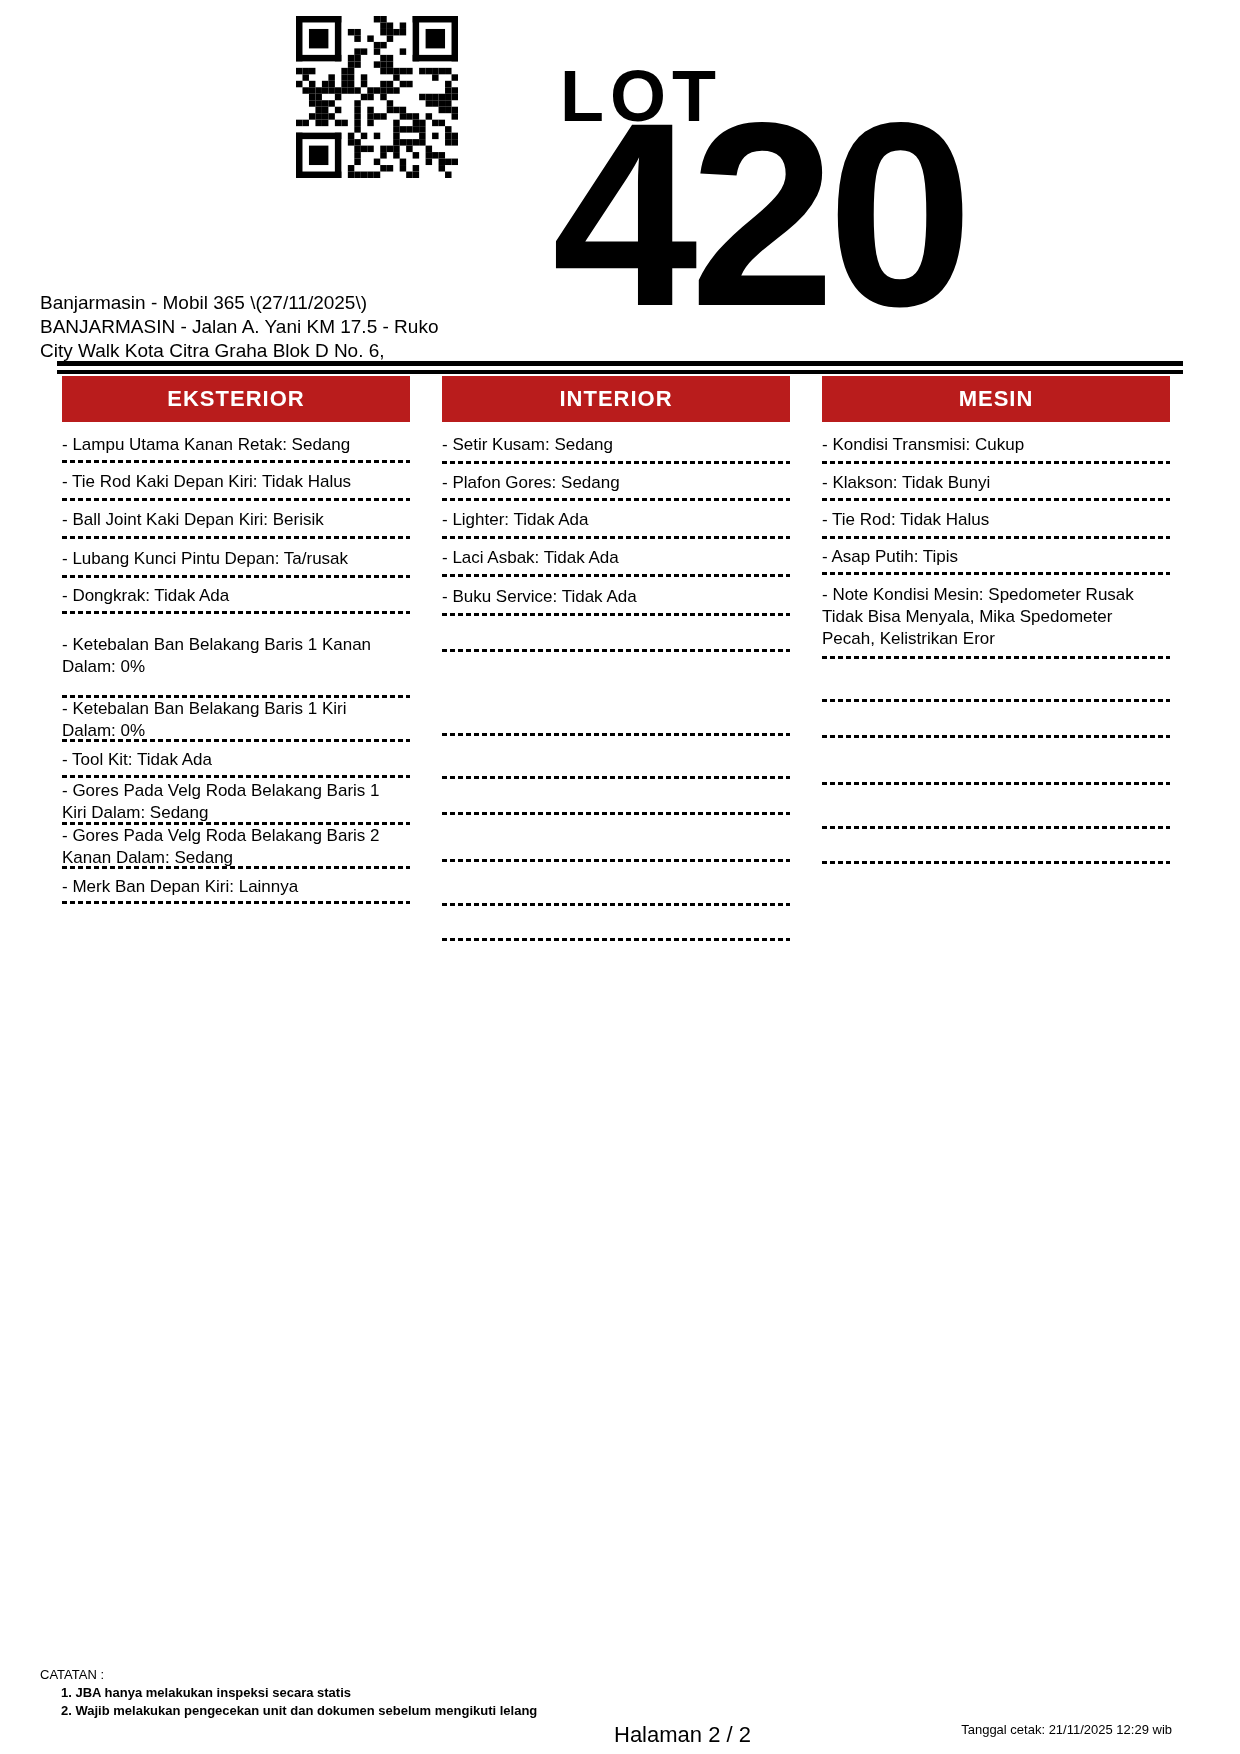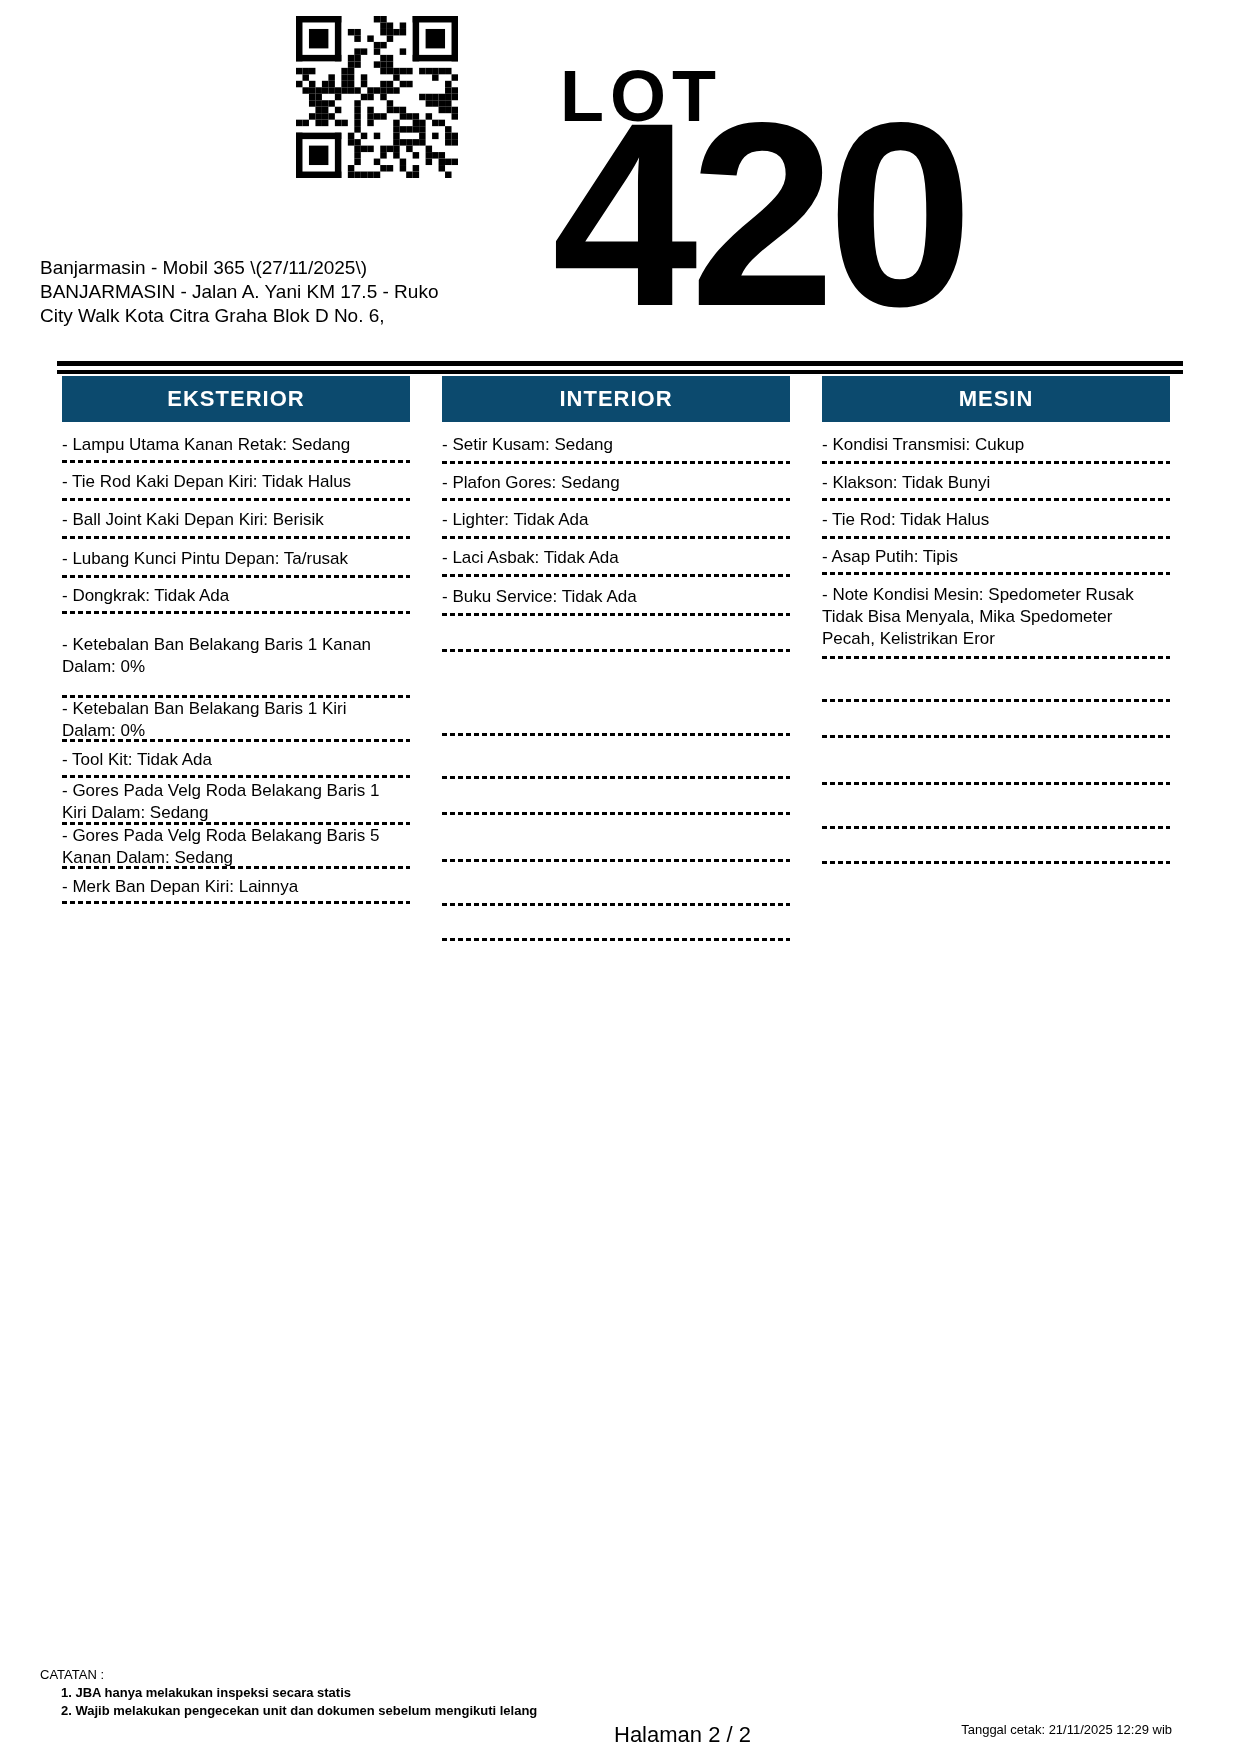--- a/index.html
+++ b/index.html
@@ -3,32 +3,32 @@
 <meta charset="utf-8">
 <style>
   html,body{margin:0;padding:0;background:#fff;}
   body{width:1240px;height:1754px;position:relative;overflow:hidden;
        font-family:"Liberation Sans",sans-serif;color:#000;}
 
   
   .qr{position:absolute;left:296px;top:16px;width:162px;height:162px;}
   .lot-label{position:absolute;left:560px;top:60px;font-size:72px;font-weight:bold;letter-spacing:6px;line-height:1;}
   .lot-number{position:absolute;left:552px;top:84px;font-size:262px;font-weight:bold;line-height:1;letter-spacing:-8px;}
-  .address{position:absolute;left:40px;top:256px;font-size:19px;line-height:24px;}
+  .address{position:absolute;left:40px;top:291px;font-size:19px;line-height:24px;}
 
   
   .rule{position:absolute;left:57px;top:361px;width:1126px;}
   .rule .r1{height:5px;background:#000;}
   .rule .r2{height:4px;background:#fff;}
   .rule .r3{height:4px;background:#000;}
 
   
   .table{position:absolute;left:62px;top:376px;width:1108px;display:flex;gap:32px;}
   .col{flex:1;min-width:0;}
-  .col-header{background:#0c4a6e;color:#fff;font-weight:bold;font-size:22px;text-align:center;
+  .col-header{background:#b91c1c;color:#fff;font-weight:bold;font-size:22px;text-align:center;
               height:46px;line-height:46px;letter-spacing:1px;margin-bottom:4px;}
   .cell{display:flex;align-items:center;font-size:17px;line-height:22px;
         position:relative;padding-right:12px;box-sizing:border-box;}
   .cell::after{content:"";position:absolute;left:0;right:0;bottom:0;height:3px;
         background:repeating-linear-gradient(90deg,#000 0 5px,transparent 5px 8px);}
   .h0{min-height:38px}.h1{min-height:37px}.h2{min-height:38px}.h3{min-height:38px}
   .h4{min-height:39px}.h5{min-height:36px}.h6{min-height:84px}.h7{min-height:43px}
   .h8{min-height:36px}.h9{min-height:47px}.h10{min-height:44px}.h11{min-height:35px}
 
   
@@ -277,21 +277,21 @@
     <div class="col-header">EKSTERIOR</div>
     <div class="cell h1">- Lampu Utama Kanan Retak: Sedang</div>
     <div class="cell h2">- Tie Rod Kaki Depan Kiri: Tidak Halus</div>
     <div class="cell h3">- Ball Joint Kaki Depan Kiri: Berisik</div>
     <div class="cell h4">- Lubang Kunci Pintu Depan: Ta/rusak</div>
     <div class="cell h5">- Dongkrak: Tidak Ada</div>
     <div class="cell h6">- Ketebalan Ban Belakang Baris 1 Kanan Dalam: 0%</div>
     <div class="cell h7">- Ketebalan Ban Belakang Baris 1 Kiri Dalam: 0%</div>
     <div class="cell h8">- Tool Kit: Tidak Ada</div>
     <div class="cell h9">- Gores Pada Velg Roda Belakang Baris 1 Kiri Dalam: Sedang</div>
-    <div class="cell h10">- Gores Pada Velg Roda Belakang Baris 5 Kanan Dalam: Sedang</div>
+    <div class="cell h10">- Gores Pada Velg Roda Belakang Baris 2 Kanan Dalam: Sedang</div>
     <div class="cell h11">- Merk Ban Depan Kiri: Lainnya</div>
   </div>
 
   <div class="col">
     <div class="col-header">INTERIOR</div>
     <div class="cell h0">- Setir Kusam: Sedang</div>
     <div class="cell h1">- Plafon Gores: Sedang</div>
     <div class="cell h3">- Lighter: Tidak Ada</div>
     <div class="cell h2">- Laci Asbak: Tidak Ada</div>
     <div class="cell h4">- Buku Service: Tidak Ada</div>

